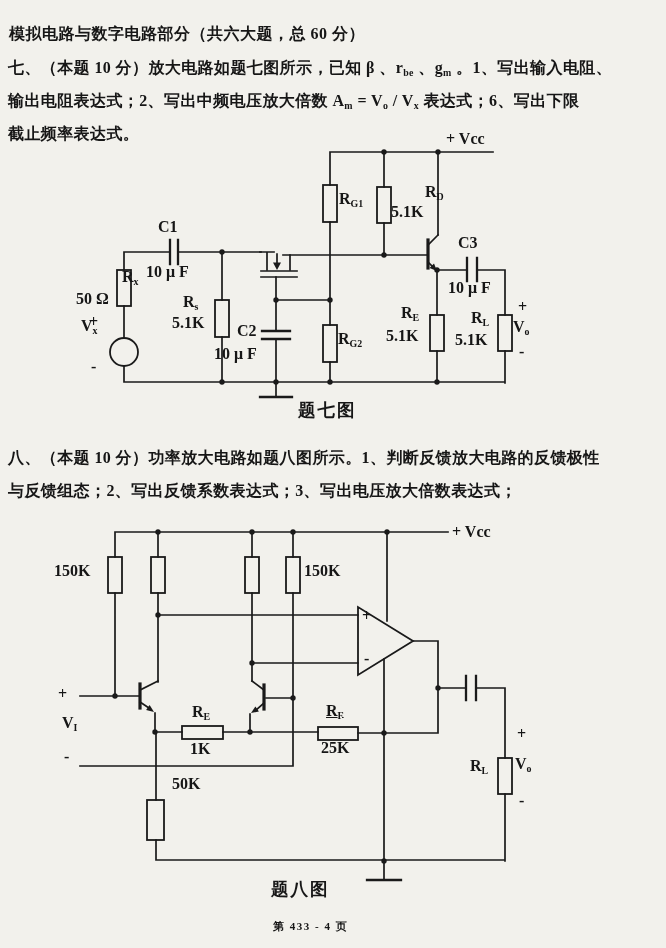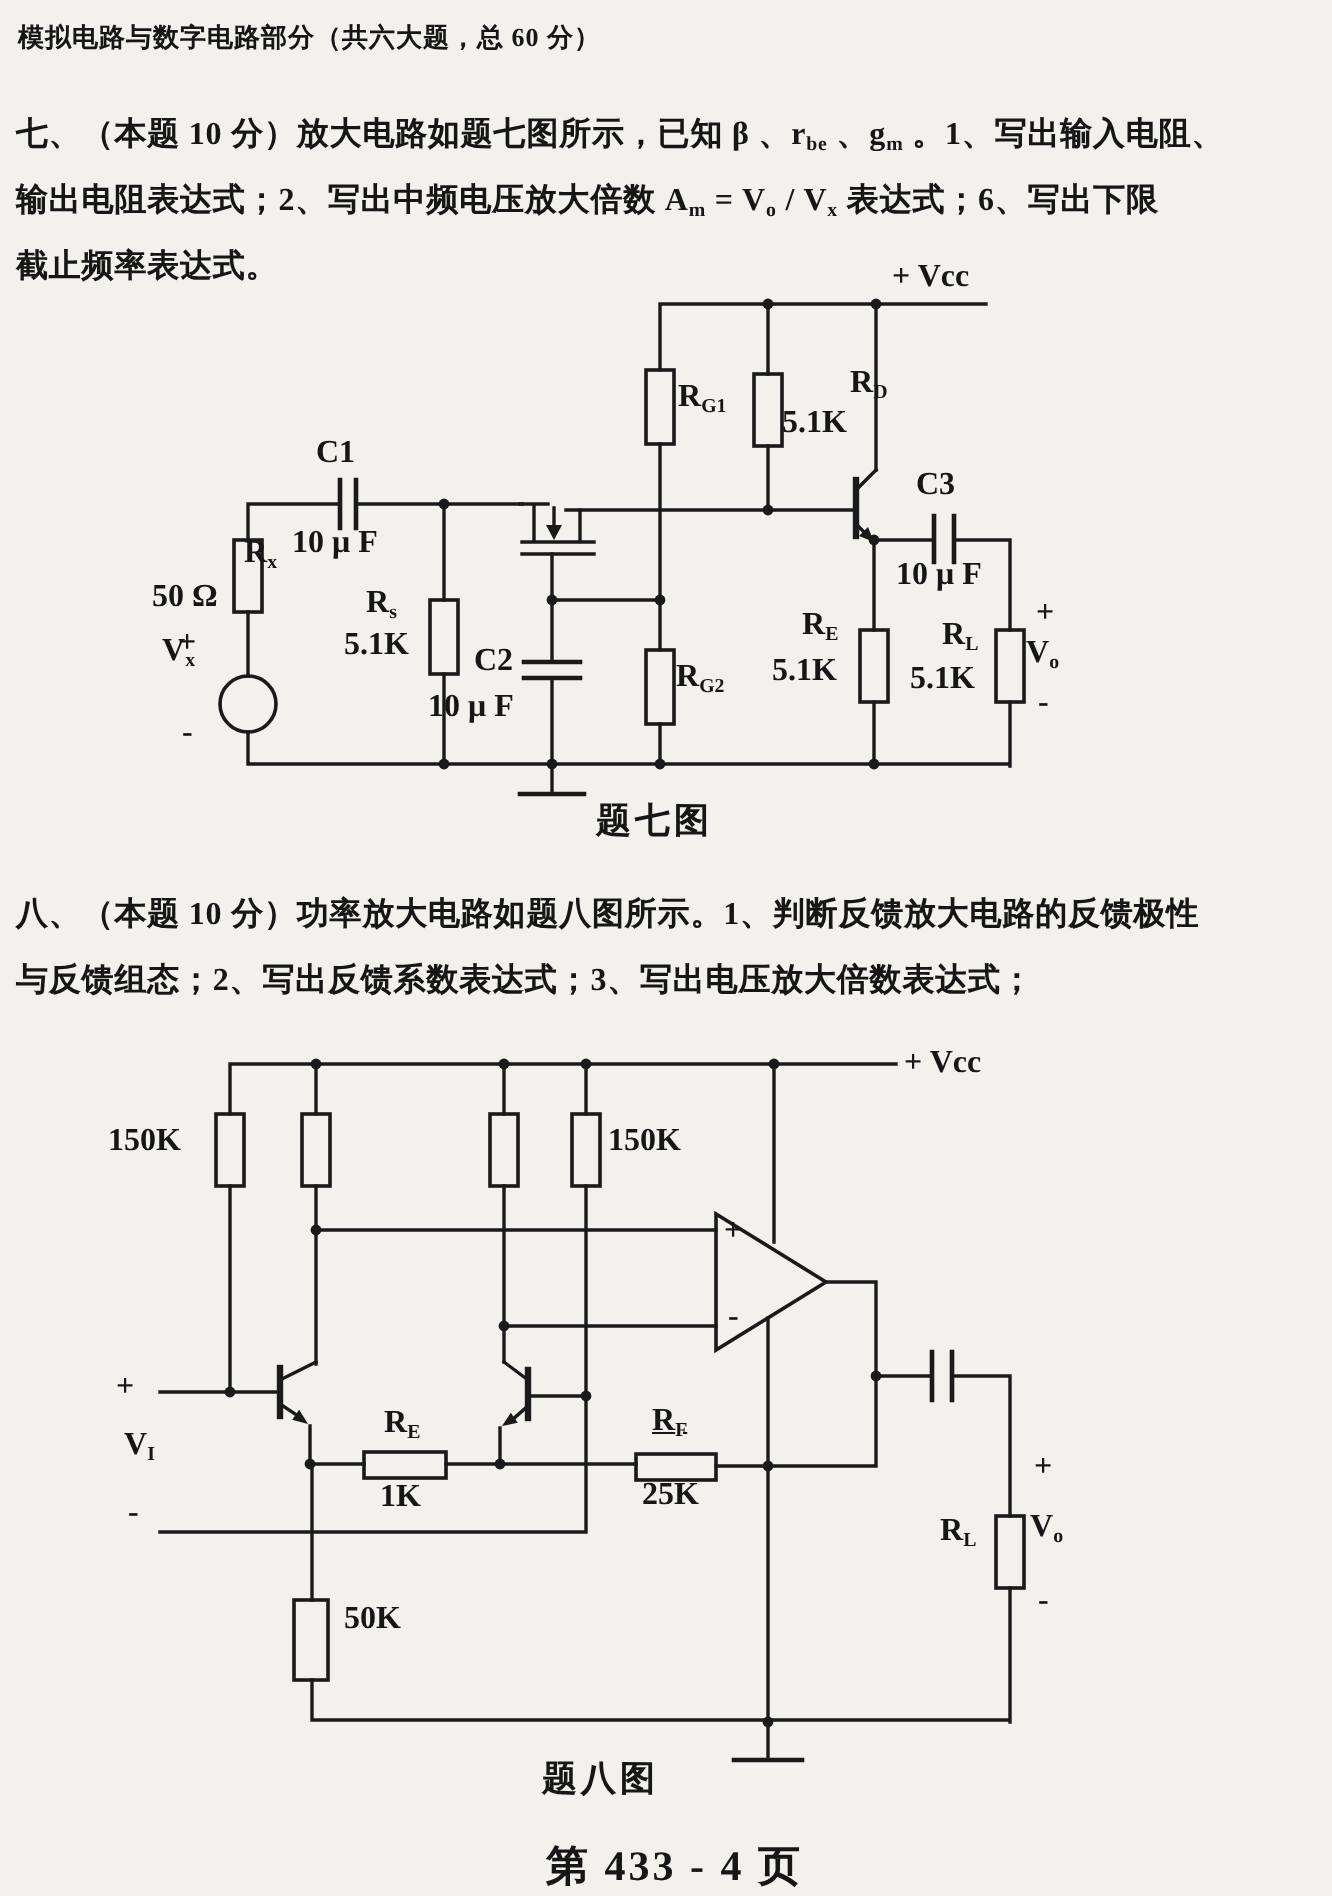--- a/index.html
+++ b/index.html
@@ -4,34 +4,34 @@
 <style>
   html,body{margin:0;padding:0}
   body{
     width:666px;height:948px;position:relative;overflow:hidden;
     background:#f2f1ec;
     color:#161616;
     font-family:"Liberation Serif","DejaVu Serif",serif;
   }
   .abs{position:absolute}
   #title{
-    left:9px;top:10px;font-size:13px;font-weight:bold;letter-spacing:0.5px;white-space:nowrap;
+    left:9px;top:24px;font-size:16px;font-weight:bold;letter-spacing:0.5px;white-space:nowrap;
   }
   .qtext{font-size:16px;font-weight:600;letter-spacing:0.4px}
   #q7text{left:8px;top:46px;width:656px}
   #q8text{left:8px;top:436px;width:656px}
   .qline{height:33px;line-height:44px;white-space:nowrap}
   .sub{font-size:0.62em;vertical-align:-0.28em}
   .clabel{
     position:absolute;font-size:16px;font-weight:bold;line-height:1;white-space:nowrap;
   }
   .caption{font-size:17.5px;font-weight:bold;letter-spacing:2px}
   #cap7{left:298px;top:398px}
   #cap8{left:271px;top:877px}
-  #footer{left:273px;top:919px;font-size:21px;font-weight:600;letter-spacing:1.5px;white-space:nowrap}
+  #footer{left:273px;top:919px;font-size:11px;font-weight:600;letter-spacing:1.5px;white-space:nowrap}
   svg.schem{position:absolute;left:0;top:0}
   .w{stroke:#1a1a1a;stroke-width:1.7;fill:none;stroke-linecap:square}
   .w2{stroke-width:2.3}
   .bar{stroke-width:3.2}
   .box{fill:none;stroke:#1a1a1a;stroke-width:1.8}
   .dot{fill:#1a1a1a;stroke:none}
   .fill{fill:#1a1a1a;stroke:none}
 </style>
 </head>
 <body>
@@ -216,21 +216,21 @@
     <div class="clabel" style="left: 304px; top: 563px;"><span>150K</span></div>
     <div class="clabel" style="left: 362px; top: 608px;"><span>+</span></div>
     <div class="clabel" style="left: 364px; top: 651px;"><span>-</span></div>
     <div class="clabel" style="left: 58px; top: 686px;"><span>+</span></div>
     <div class="clabel" style="left: 62px; top: 715px;"><span>V</span><span class="sub">I</span></div>
     <div class="clabel" style="left: 64px; top: 749px;"><span>-</span></div>
     <div class="clabel" style="left: 192px; top: 704px;"><span>R</span><span class="sub">E</span></div>
     <div class="clabel" style="left: 190px; top: 741px;"><span>1K</span></div>
     <div class="clabel" style="left: 326px; top: 703px; text-decoration: underline;"><span>R</span><span class="sub">F</span></div>
     <div class="clabel" style="left: 321px; top: 740px;"><span>25K</span></div>
-    <div class="clabel" style="left: 172px; top: 802px; text-align: center;"><span>50K</span></div>
+    <div class="clabel" style="left: 172px; top: 776px; text-align: center;"><span>50K</span></div>
     <div class="clabel" style="left: 470px; top: 758px;"><span>R</span><span class="sub">L</span></div>
     <div class="clabel" style="left: 517px; top: 726px;"><span>+</span></div>
     <div class="clabel" style="left: 515px; top: 756px;"><span>V</span><span class="sub">o</span></div>
     <div class="clabel" style="left: 519px; top: 793px;"><span>-</span></div>
   </div>
 
 <div id="cap7" class="abs caption">题七图</div>
 <div id="cap8" class="abs caption">题八图</div>
 
 <div id="footer" class="abs">第 433 - 4 页</div>

